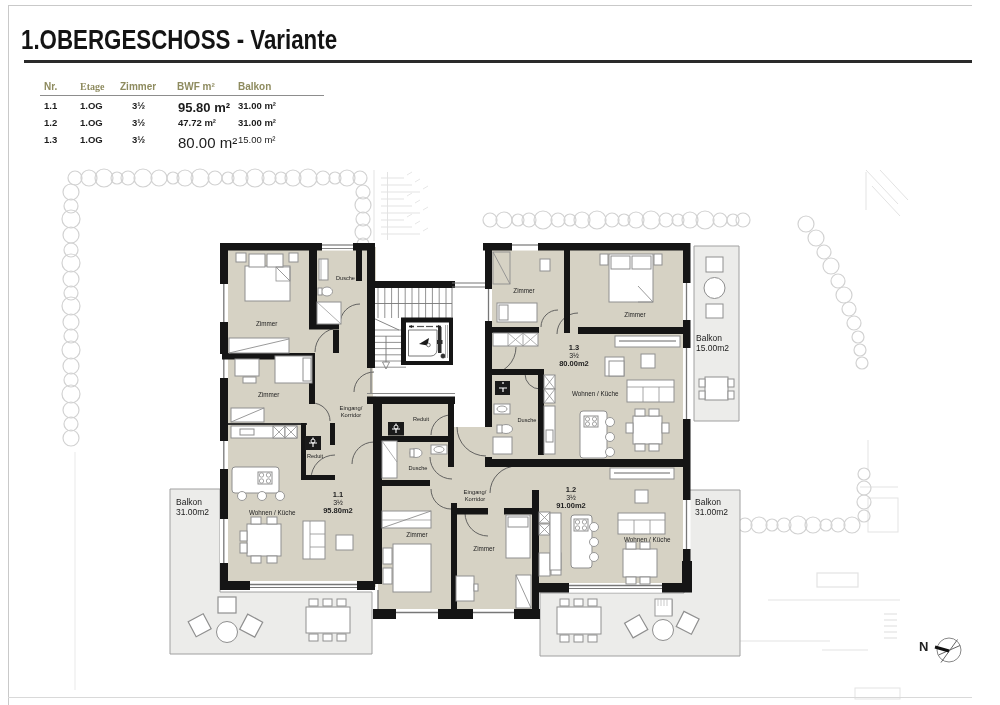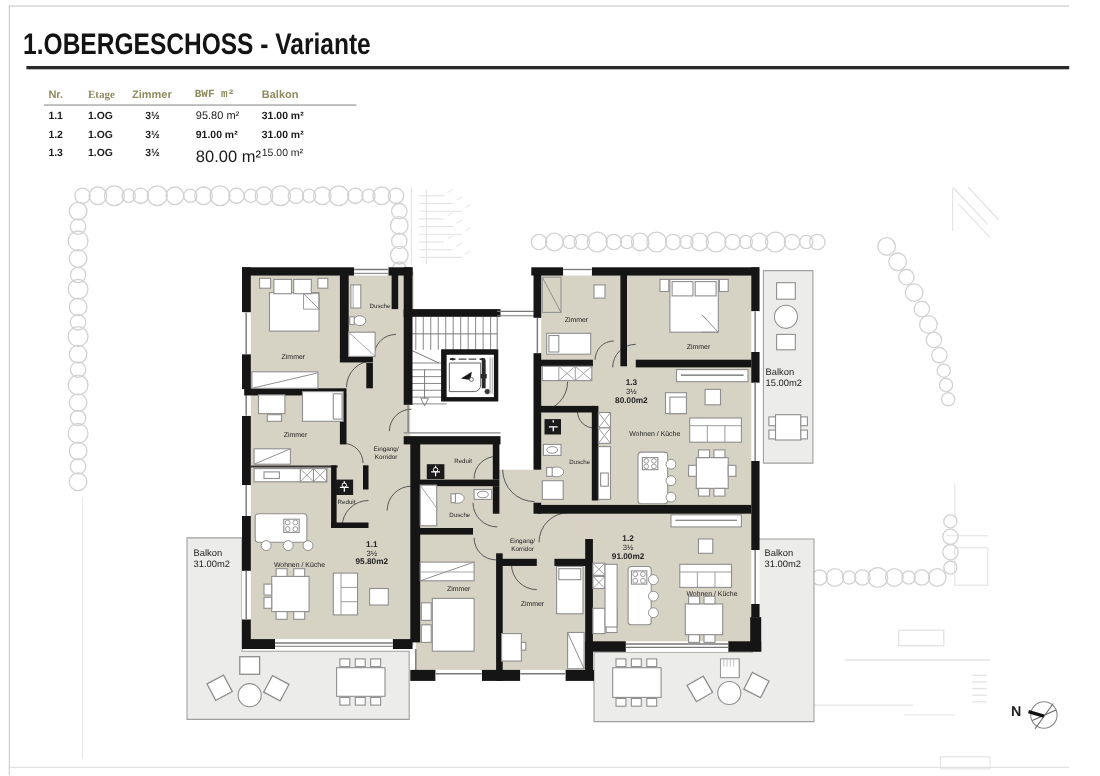--- a/index.html
+++ b/index.html
@@ -15,35 +15,35 @@
 
 <div class="abs" style="left:8px;top:5px;width:1px;height:700px;background:#c9c9c9;"></div>
 
 <div class="abs" style="left:21px;top:25px;font-size:27px;font-weight:bold;color:#141414;transform:scaleX(0.826);transform-origin:left top;white-space:nowrap;">1.OBERGESCHOSS - Variante</div>
 
 <div class="abs" style="left:24px;top:60px;width:951px;height:2.5px;background:#2a2a2a;"></div>
 
 <div class="abs" style="left:44px;top:81px;font-size:10px;font-weight:bold;color:#8e8b5f;">Nr.</div>
 <div class="abs" style="left:80px;top:81px;font-size:10px;font-weight:bold;color:#8e8b5f;font-family:Liberation Serif, serif;">Etage</div>
 <div class="abs" style="left:120px;top:81px;font-size:10px;font-weight:bold;color:#8e8b5f;">Zimmer</div>
-<div class="abs" style="left:177px;top:81px;font-size:10px;font-weight:bold;color:#8e8b5f;font-family:Liberation Mono, monospace;">BWF m²</div>
+<div class="abs" style="left:177px;top:81px;font-size:10px;font-weight:bold;color:#8e8b5f;">BWF m²</div>
 <div class="abs" style="left:238px;top:81px;font-size:10px;font-weight:bold;color:#8e8b5f;">Balkon</div>
 
 <div class="abs" style="left:40px;top:95px;width:284px;height:1px;background:#8d8d8d;"></div>
 
 <div class="abs" style="left:44px;top:100px;font-size:9.5px;font-weight:bold;color:#1c1c1c;">1.1</div>
 <div class="abs" style="left:80px;top:100px;font-size:9.5px;font-weight:bold;color:#1c1c1c;">1.OG</div>
 <div class="abs" style="left:132px;top:100px;font-size:9.5px;font-weight:bold;color:#1c1c1c;">3½</div>
-<div class="abs" style="left:178px;top:100px;font-size:10px;font-weight:normal;color:#1c1c1c;">95.80 m²</div>
+<div class="abs" style="left:178px;top:100px;font-size:13px;font-weight:bold;color:#1c1c1c;">95.80 m²</div>
 <div class="abs" style="left:238px;top:100px;font-size:9.5px;font-weight:bold;color:#1c1c1c;">31.00 m²</div>
 
 <div class="abs" style="left:44px;top:117px;font-size:9.5px;font-weight:bold;color:#1c1c1c;">1.2</div>
 <div class="abs" style="left:80px;top:117px;font-size:9.5px;font-weight:bold;color:#1c1c1c;">1.OG</div>
 <div class="abs" style="left:132px;top:117px;font-size:9.5px;font-weight:bold;color:#1c1c1c;">3½</div>
-<div class="abs" style="left:178px;top:117px;font-size:9.5px;font-weight:bold;color:#1c1c1c;">91.00 m²</div>
+<div class="abs" style="left:178px;top:117px;font-size:9.5px;font-weight:bold;color:#1c1c1c;">47.72 m²</div>
 <div class="abs" style="left:238px;top:117px;font-size:9.5px;font-weight:bold;color:#1c1c1c;">31.00 m²</div>
 
 <div class="abs" style="left:44px;top:134px;font-size:9.5px;font-weight:bold;color:#1c1c1c;">1.3</div>
 <div class="abs" style="left:80px;top:134px;font-size:9.5px;font-weight:bold;color:#1c1c1c;">1.OG</div>
 <div class="abs" style="left:132px;top:134px;font-size:9.5px;font-weight:bold;color:#1c1c1c;">3½</div>
 <div class="abs" style="left:178px;top:134px;font-size:15px;font-weight:normal;color:#1c1c1c;">80.00 m²</div>
 <div class="abs" style="left:238px;top:134px;font-size:9.5px;font-weight:normal;color:#1c1c1c;">15.00 m²</div>
 <svg class="abs" style="left:0;top:0;" width="1000" height="705" viewBox="0 0 1000 705">
 
 <g>

